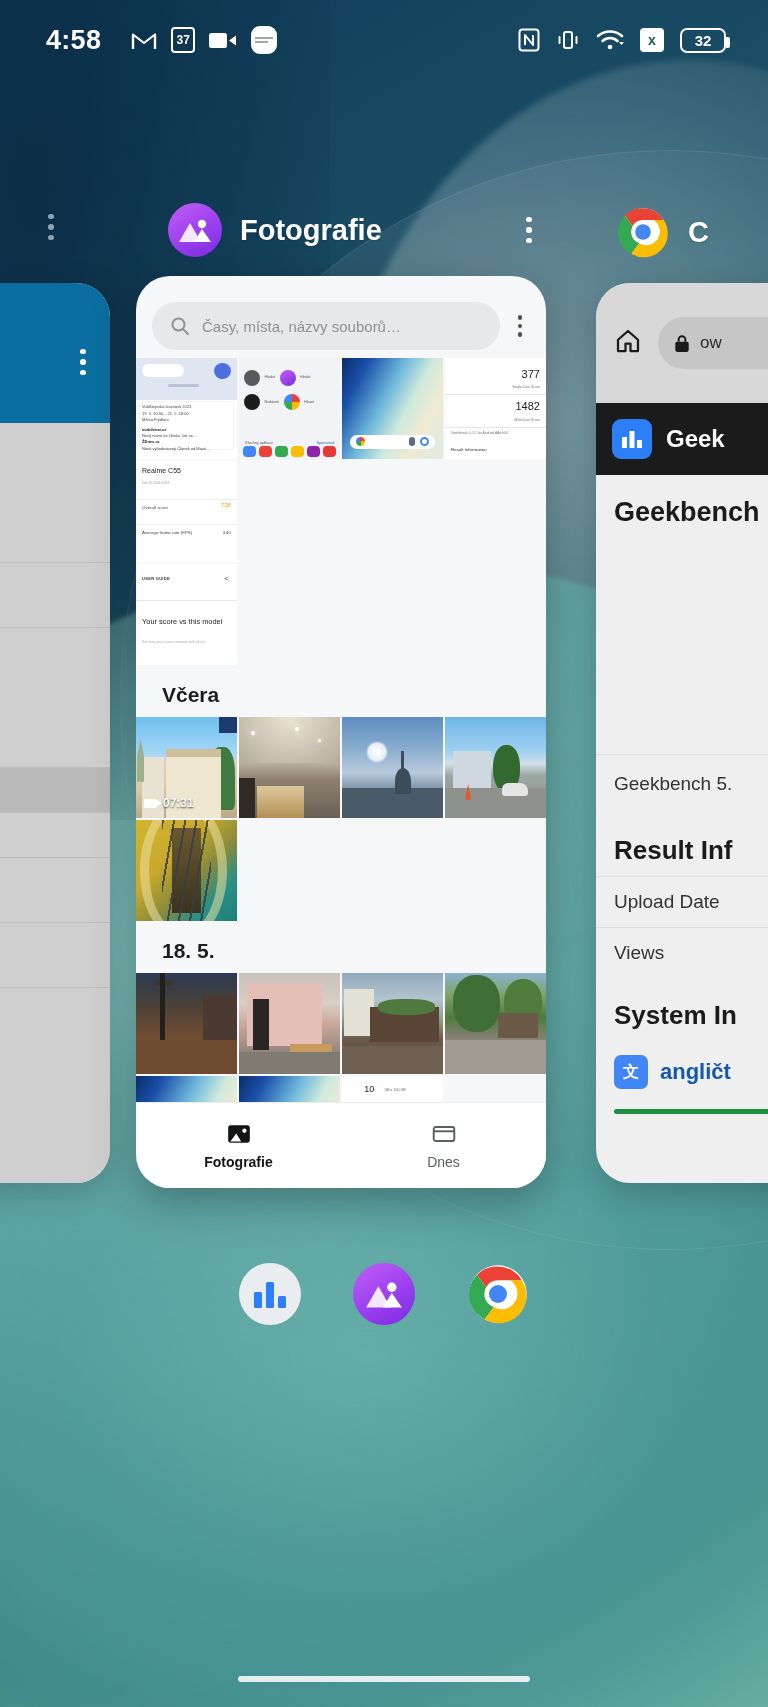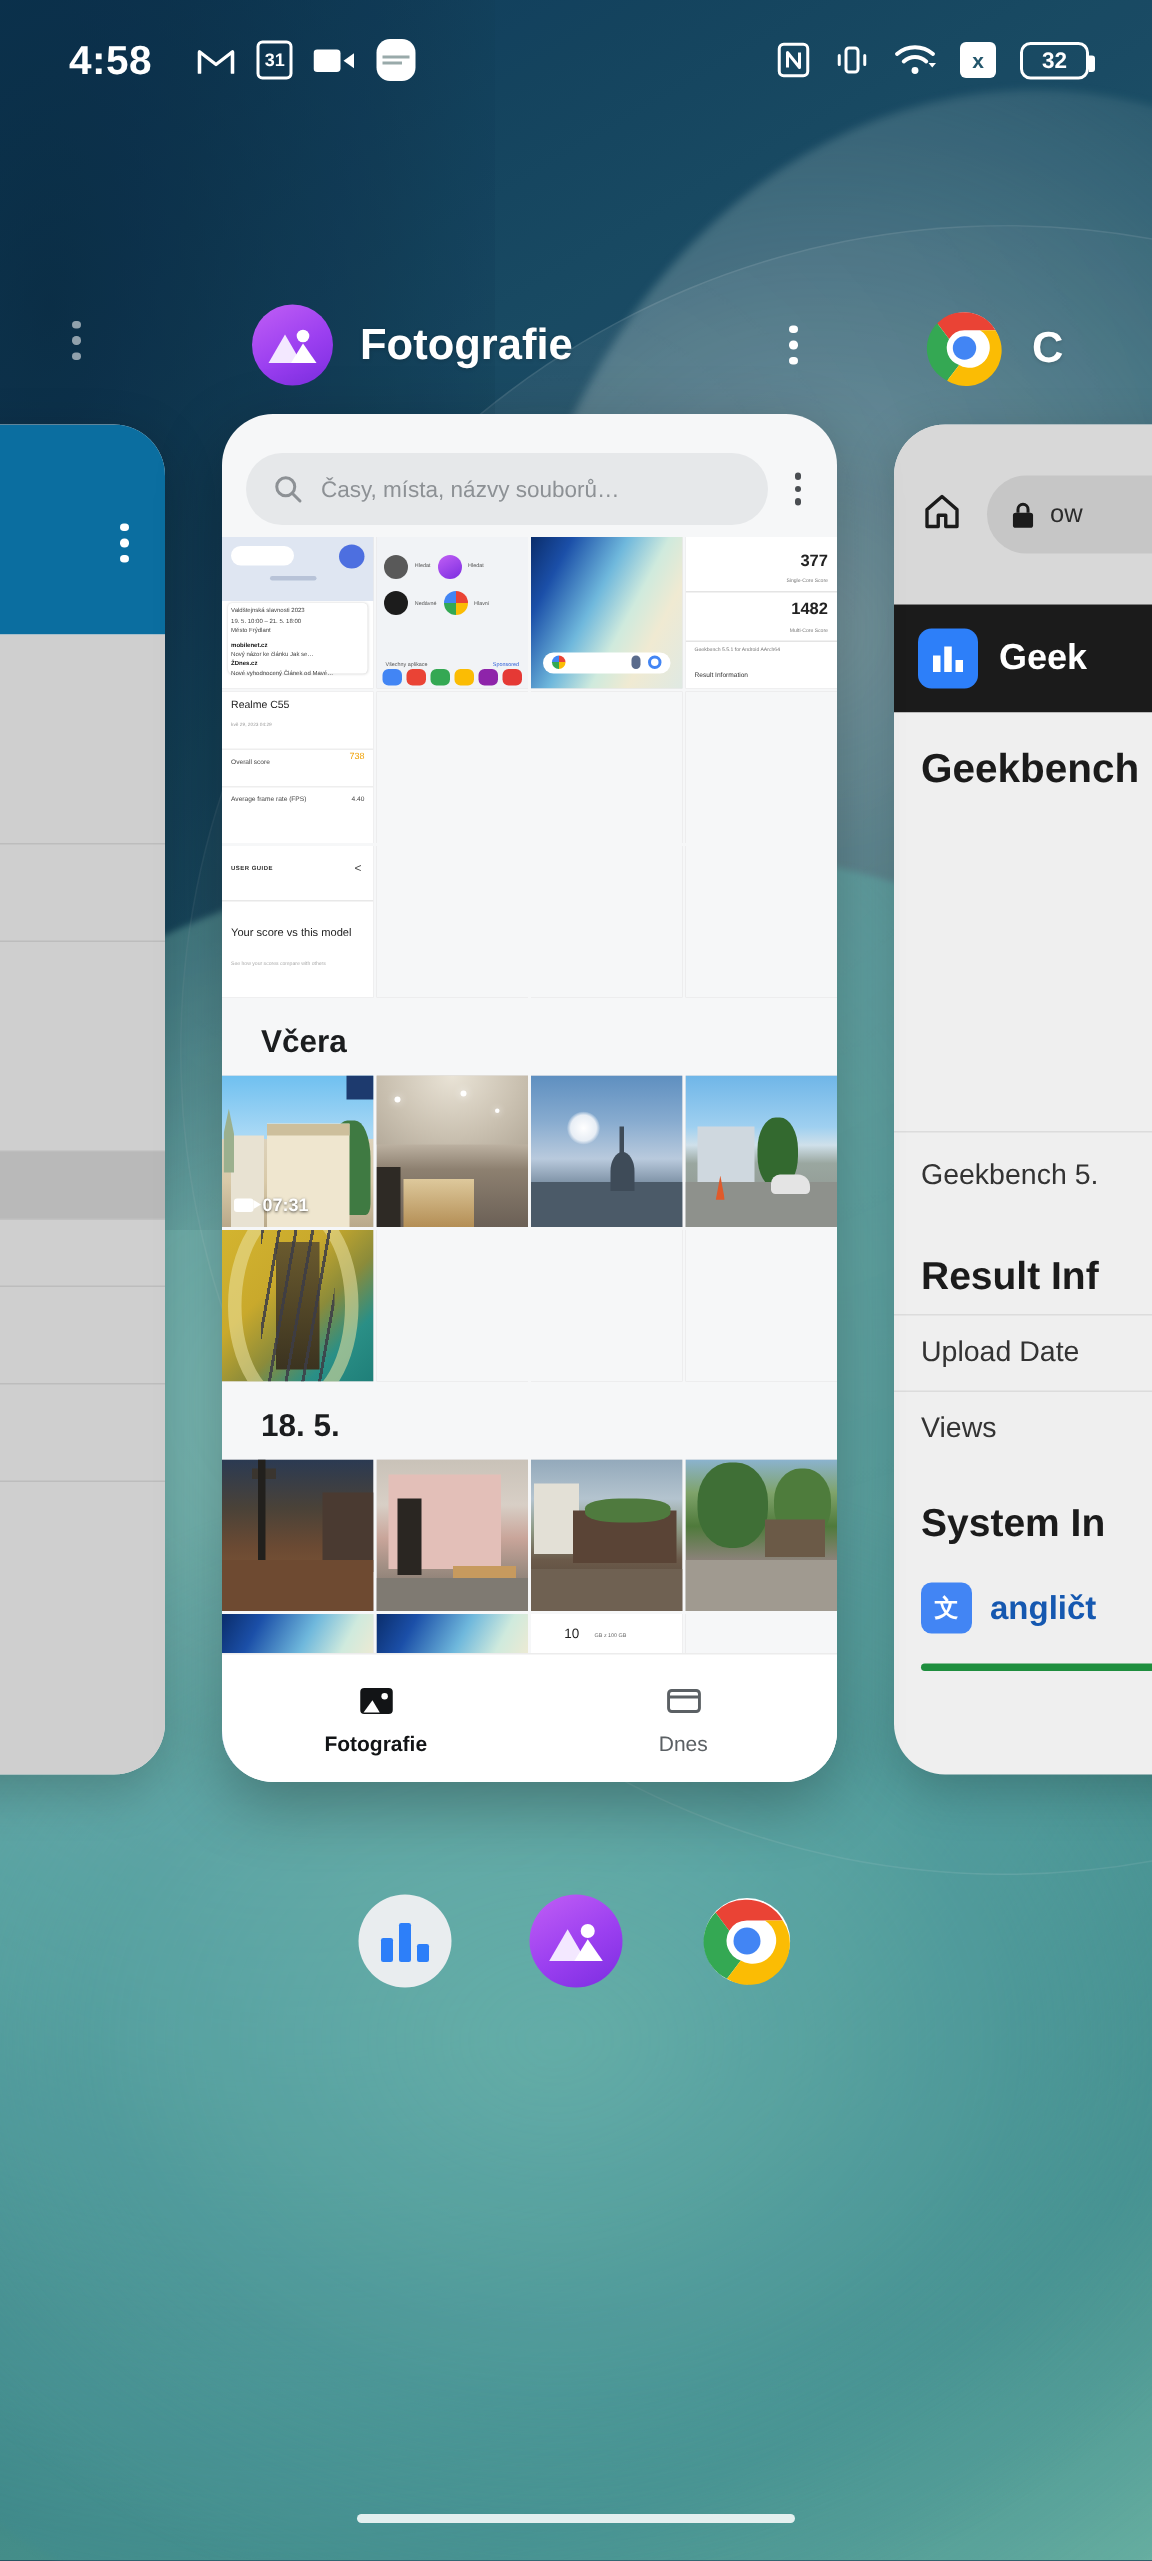--- a/index.html
+++ b/index.html
@@ -157,21 +157,21 @@
   .rc-lang {
     display:flex; align-items:center; gap:12px; padding:14px 18px; white-space:nowrap;
   }
   .rc-lang-ico { width:34px; height:34px; border-radius:7px; background:#4285f4;
     display:flex; align-items:center; justify-content:center; color:#fff; font-size:16px; font-weight:700;}
   .rc-lang-txt { font-size:22px; font-weight:700; color:#1558b0; }
   .rc-underline { height:5px; background:#1e8e3e; margin:6px 18px 0; border-radius:3px; }
 
   
   #card-center {
-    left:148px; top:276px; width:410px; height:912px;
+    left:136px; top:276px; width:410px; height:912px;
     background:#f6f7f8; box-shadow:0 14px 44px rgba(0,0,0,0.30);
   }
   #center-title { left:168px; top:203px; }
   .search-pill {
     height:48px; border-radius:24px; background:#e6e8ea;
     display:flex; align-items:center; gap:12px; padding:0 18px;
   }
   .search-ph { font-size:15px; color:#8d9195; }
   .kebab-dark { display:flex; flex-direction:column; gap:4px; align-items:center; width:20px;}
   .kebab-dark i { width:4.5px; height:4.5px; border-radius:50%; background:#4a4e52; }
@@ -212,21 +212,21 @@
   .ss-b .strip{position:absolute;left:4%;right:4%;bottom:2%;height:11%;display:flex;gap:3%;}
   .ss-b .strip i{flex:1;border-radius:4px;display:block;}
 
   .ss-c { background:linear-gradient(118deg,#0a2d6b 0%, #1b4fa8 18%, #6fb8dc 42%, #cfeadd 60%, #f0ead2 76%, #dfe9e3 100%); }
   .ss-c .gbar{position:absolute;left:8%;right:8%;bottom:10%;height:14%;background:#fff;border-radius:20px;display:flex;align-items:center;justify-content:space-between;padding:0 6%;}
   .ss-c .gdot{width:9px;height:9px;border-radius:50%;background:conic-gradient(#ea4335 0 25%,#fbbc04 0 50%,#34a853 0 75%,#4285f4 0 100%);}
   .ss-c .gmic{width:6px;height:9px;border-radius:3px;background:#5a6b8c;}
   .ss-c .glens{width:9px;height:9px;border-radius:50%;border:2px solid #4285f4;}
 
   .ss-d { background:#fff; }
-  .ss-d .sc{position:absolute;right:6%;font-weight:700;color:#222;}
+  .ss-d .sc{position:absolute;right:6%;font-weight:400;color:#222;}
   .ss-d .cap{position:absolute;right:6%;font-size:3.4px;color:#777;}
   .ss-d hr{position:absolute;left:0;right:0;border:none;border-top:1px solid #e4e4e4;}
 
   .ss-e { background:#fff; }
   .ss-e .hd{position:absolute;left:6%;top:6%;font-size:7px;color:#222;}
   .ss-e .sub{position:absolute;left:6%;top:20%;font-size:3.2px;color:#999;}
   .ss-e .k{position:absolute;left:6%;font-size:4.4px;color:#444;}
   .ss-e .v{position:absolute;right:6%;font-size:6px;color:#f0a000;}
   .ss-e .v2{position:absolute;right:6%;font-size:4.4px;color:#444;}
   .ss-e hr{position:absolute;left:0;right:0;border:none;border-top:1px solid #eee;}
@@ -353,21 +353,21 @@
 <div id="statusbar">
   <div class="sb-time">4:58</div>
   <div class="sb-left-icons">
     <span class="sb-ico">
       <svg width="26" height="21" viewBox="0 0 26 21">
           <path d="M2 19V4.5L13 13 24 4.5V19" fill="none" stroke="#fff" stroke-width="2.2" stroke-linejoin="round"></path>
           <path d="M2 19V4.5" stroke="#fff" stroke-width="2.2"></path>
           <path d="M24 19V4.5" stroke="#fff" stroke-width="2.2"></path>
         </svg>
     </span>
-    <span class="sb-cal">31</span>
+    <span class="sb-cal">37</span>
     <span class="sb-ico">
       <svg width="28" height="17" viewBox="0 0 28 17">
           <rect x="0" y="1" width="18" height="15" rx="2.5" fill="#fff"></rect>
           <path d="M20 8.5 27 3.5v10z" fill="#fff"></path>
         </svg>
     </span>
     <span class="sb-appicon">
       <svg width="22" height="12" viewBox="0 0 22 12">
           <rect x="2" y="3" width="18" height="2" fill="#9aa"></rect>
           <rect x="2" y="7" width="13" height="2" fill="#9aa"></rect>

